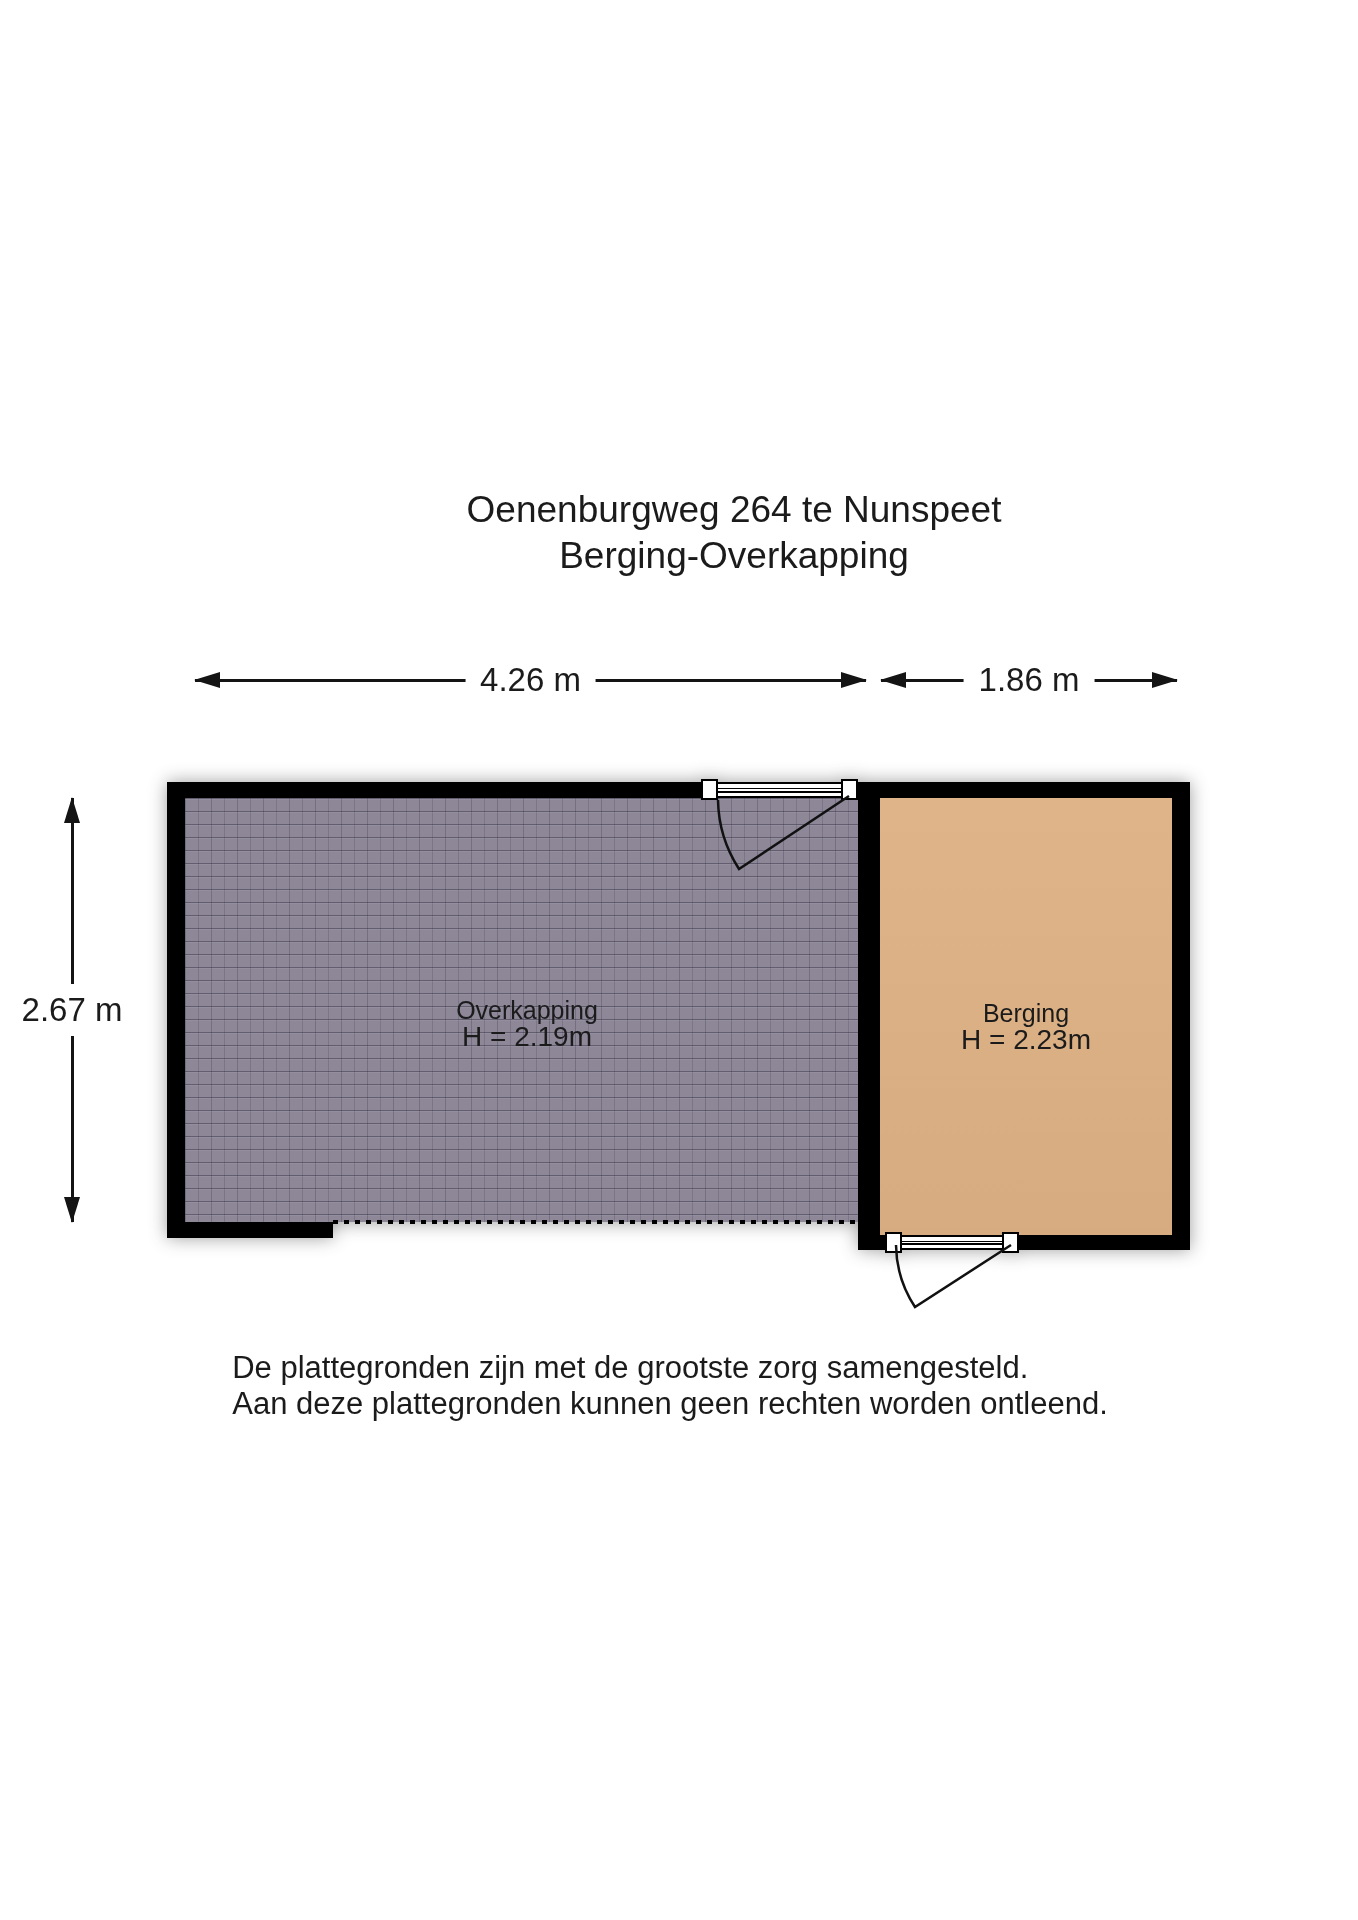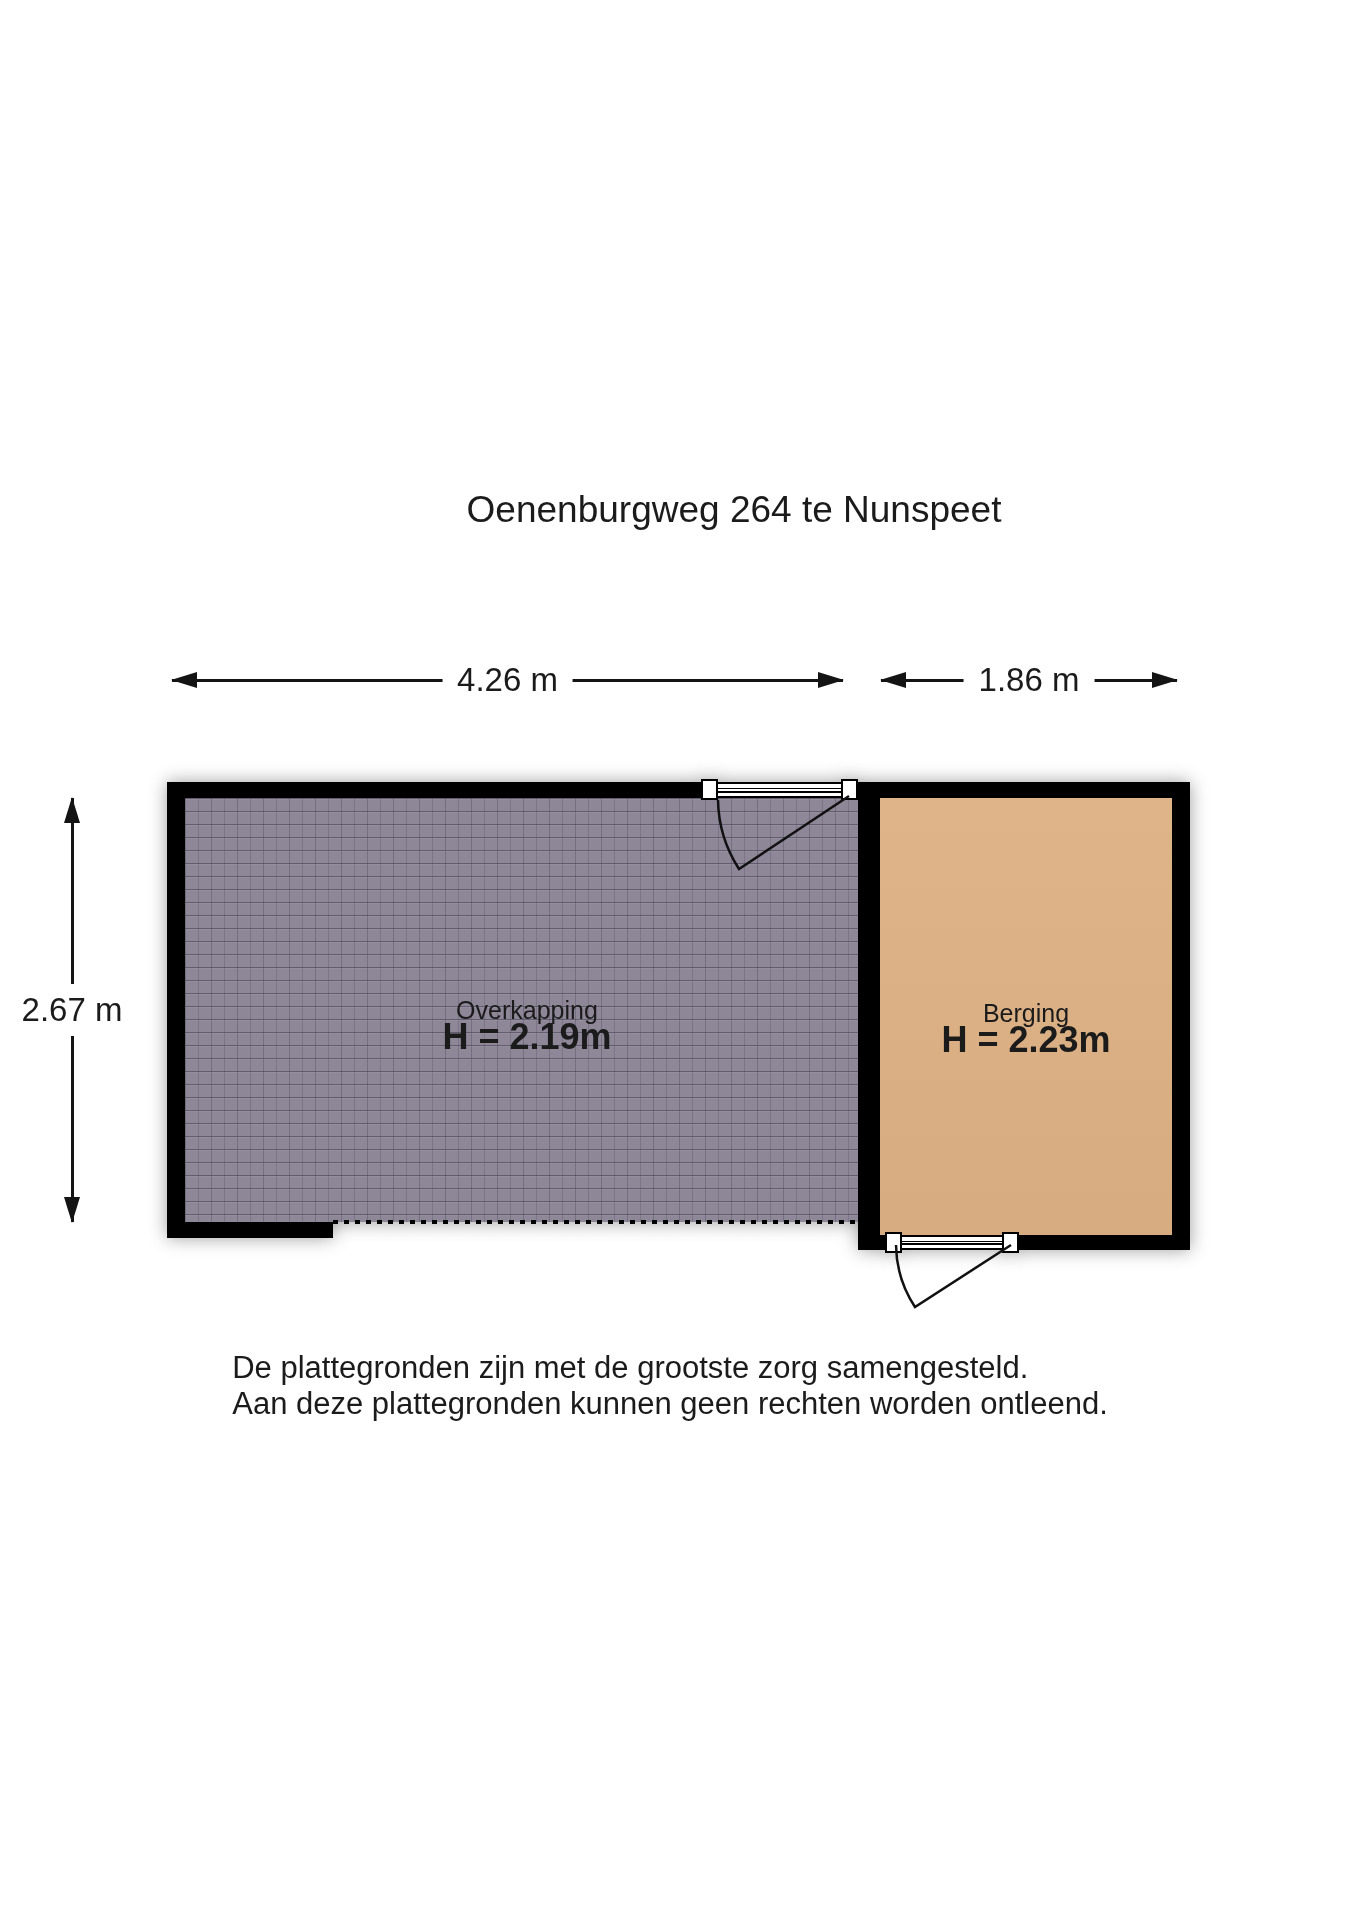--- a/index.html
+++ b/index.html
@@ -65,38 +65,39 @@
   
   .frame{position:absolute; background:#ffffff; border:2px solid #000; box-sizing:border-box; z-index:3;}
   .frame::before,.frame::after{content:""; position:absolute; left:0; right:0; height:1.5px; background:#000;}
   .frame::before{top:3.5px;}
   .frame::after{bottom:3.5px;}
   .post{position:absolute; background:#ffffff; border:2.5px solid #000; box-sizing:border-box; z-index:4;}
   .doors{position:absolute; left:0; top:0; z-index:5; pointer-events:none;}
   
   .room-label{position:absolute; text-align:center; z-index:6; white-space:nowrap;}
   .room-label .name{font-size:25px; line-height:27px;}
-  .room-label .h{font-size:36px; line-height:26px;font-weight:bold;}
+  .room-label .h{font-size:28px; line-height:26px;}
   
   .disclaimer{
     position:absolute; left:670px; top:1350px;
     transform:translateX(-50%);
     font-size:31px; line-height:36px; white-space:nowrap;
   }
 </style>
 </head>
 <body>
 
 <div class="page">
 
   <div class="title">
     <div>Oenenburgweg 264 te Nunspeet</div>
+    <div>Berging-Overkapping</div>
   </div>
 
-  <div class="dim dim-h" style="left:172px; top:666px; width:671px;">
+  <div class="dim dim-h" style="left:195px; top:666px; width:671px;">
     <div class="line"></div>
     <div class="arr arr-left"></div>
     <div class="arr arr-right"></div>
     <span class="label">4.26 m</span>
   </div>
 
   <div class="dim dim-h" style="left:881px; top:666px; width:296px;">
     <div class="line"></div>
     <div class="arr arr-left"></div>
     <div class="arr arr-right"></div>

